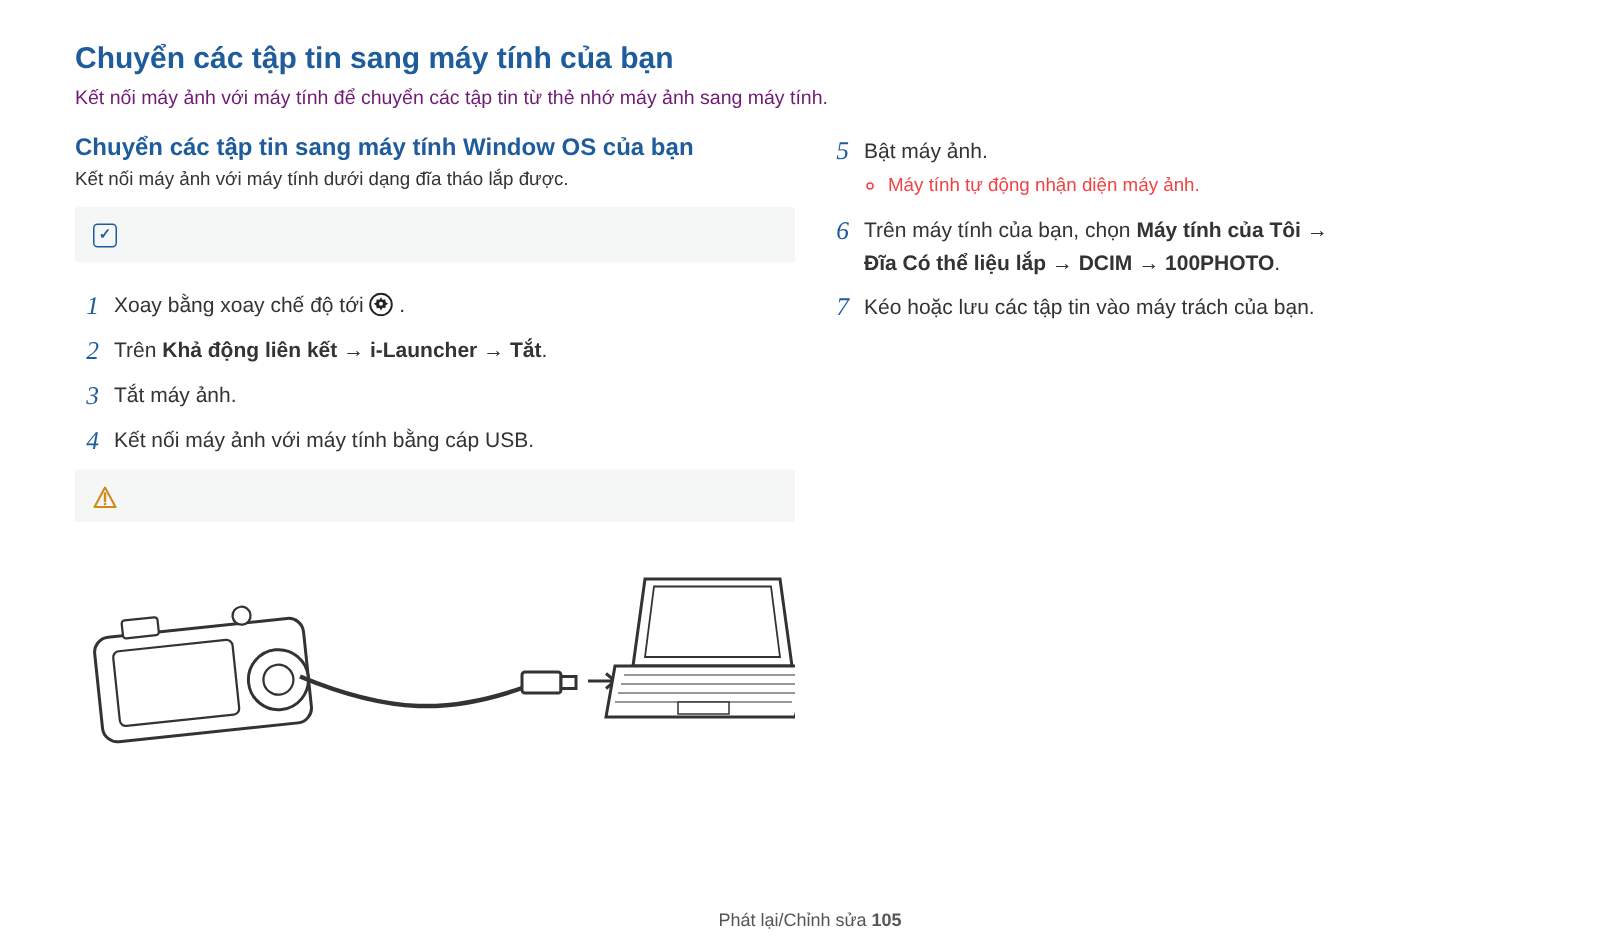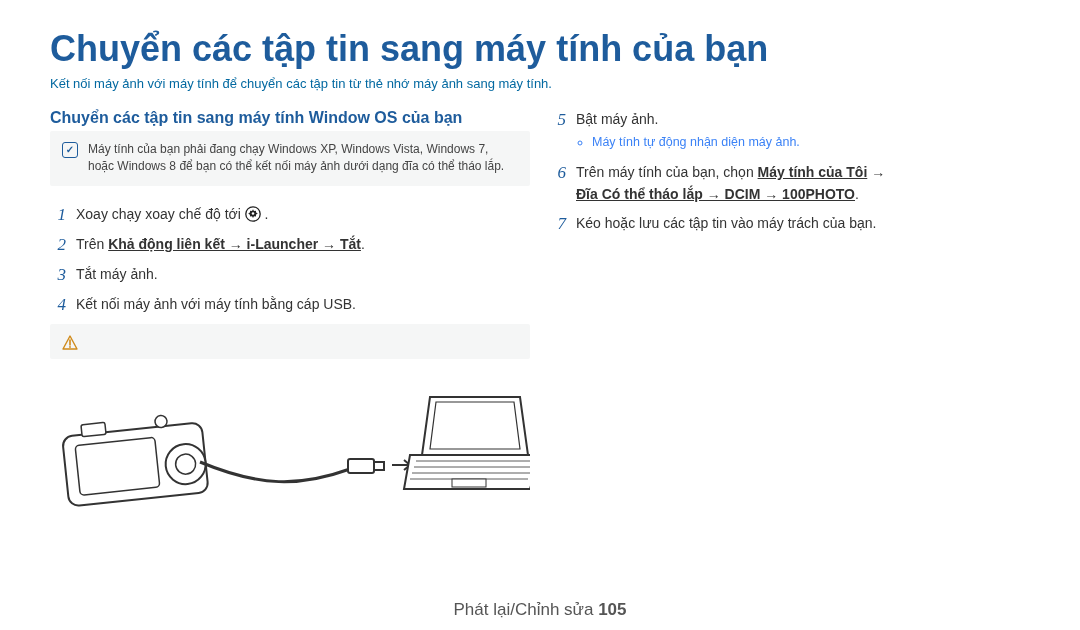--- a/index.html
+++ b/index.html
@@ -12,27 +12,27 @@
     background: #fff;
   }
   .page {
     padding: 28px 50px 0 50px;
     position: relative;
     height: 602px;
   }
   h1.title {
     color: #1e5c9c;
     font-weight: bold;
-    font-size: 36px;
+    font-size: 20px;
     margin: 0 0 6px 0;
   }
   .subtitle {
     font-size: 13px;
     margin: 0 0 18px 0;
-    color: #0369a1;
+    color: #701a75;
   }
   .columns {
     display: flex;
     gap: 20px;
   }
   .col {
     flex: 1;
     min-width: 0;
   }
   h2.section {
@@ -93,71 +93,71 @@
   ol.steps .num {
     color: #1e5c9c;
     font-style: italic;
     font-family: Georgia, "Times New Roman", serif;
     font-size: 17px;
     flex: 0 0 16px;
     text-align: right;
     line-height: 1.3;
   }
   ol.steps .txt { flex: 1; }
-  .bold { font-weight: bold; text-decoration: underline; }
+  .bold { font-weight: bold; }
   .gear {
     display:inline-block;
     width:16px; height:16px;
     vertical-align:-3px;
   }
   ul.sub {
     margin: 2px 0 0 0;
     padding-left: 16px;
     font-size: 12.5px;
-    color: #3b82f6;
+    color: #ef4444;
   }
   ul.sub li { margin-bottom: 2px; }
   .illust {
     margin-top: 8px;
     text-align: left;
   }
   .illust svg { max-width: 100%; }
   .footer {
     position: absolute;
     bottom: 10px;
     left: 0;
     width: 100%;
     text-align: center;
-    font-size: 17px;
+    font-size: 12px;
     color: #555;
   }
   .footer .pg { font-weight: bold; }
 </style>
 </head>
 <body>
 
 <div class="page">
   <h1 class="title">Chuyển các tập tin sang máy tính của bạn</h1>
   <p class="subtitle">Kết nối máy ảnh với máy tính để chuyển các tập tin từ thẻ nhớ máy ảnh sang máy tính.</p>
 
   <div class="columns">
 
     <div class="col">
       <h2 class="section">Chuyển các tập tin sang máy tính Window OS của bạn</h2>
+      <p class="section-sub">Kết nối máy ảnh với máy tính dưới dạng đĩa tháo lắp được.</p>
 
       <div class="note">
         <span class="icon">✓</span>
-        <span>Máy tính của bạn phải đang chạy Windows XP, Windows Vista, Windows 7, hoặc Windows 8 để bạn có thể kết nối máy ảnh dưới dạng đĩa có thể tháo lắp.</span>
       </div>
 
       <ol class="steps">
         <li>
           <span class="num">1</span>
           <span class="txt">
-            <span>Xoay chạy xoay chế độ tới </span>
+            <span>Xoay bằng xoay chế độ tới </span>
             <span class="gear">
               <svg viewBox="0 0 20 20" width="16" height="16">
                 <circle cx="10" cy="10" r="9" fill="none" stroke="#222" stroke-width="1.6"></circle>
                 <path d="M10 4 l1.2 2.1 2.4-.3 .3 2.4 2.1 1.2-2.1 1.2-.3 2.4-2.4-.3L10 15l-1.2-2.1-2.4 .3-.3-2.4L4 9.4l2.1-1.2 .3-2.4 2.4 .3z" fill="#222"></path>
                 <circle cx="10" cy="9.4" r="1.6" fill="#fff"></circle>
               </svg>
             </span>
             <span>.</span>
           </span>
         </li>
@@ -232,21 +232,21 @@
             <span>Bật máy ảnh.</span>
             <ul class="sub">
               <li>Máy tính tự động nhận diện máy ảnh.</li>
             </ul>
           </span>
         </li>
         <li>
           <span class="num">6</span>
           <span class="txt">
             <span>Trên máy tính của bạn, chọn </span><span class="bold"><span>Máy tính của Tôi</span></span><span> → </span><br>
-            <span class="bold">Đĩa Có thể tháo lắp → DCIM → 100PHOTO</span><span>.</span>
+            <span class="bold">Đĩa Có thể liệu lắp → DCIM → 100PHOTO</span><span>.</span>
           </span>
         </li>
         <li>
           <span class="num">7</span>
           <span class="txt">Kéo hoặc lưu các tập tin vào máy trách của bạn.</span>
         </li>
       </ol>
     </div>
   </div>
 

